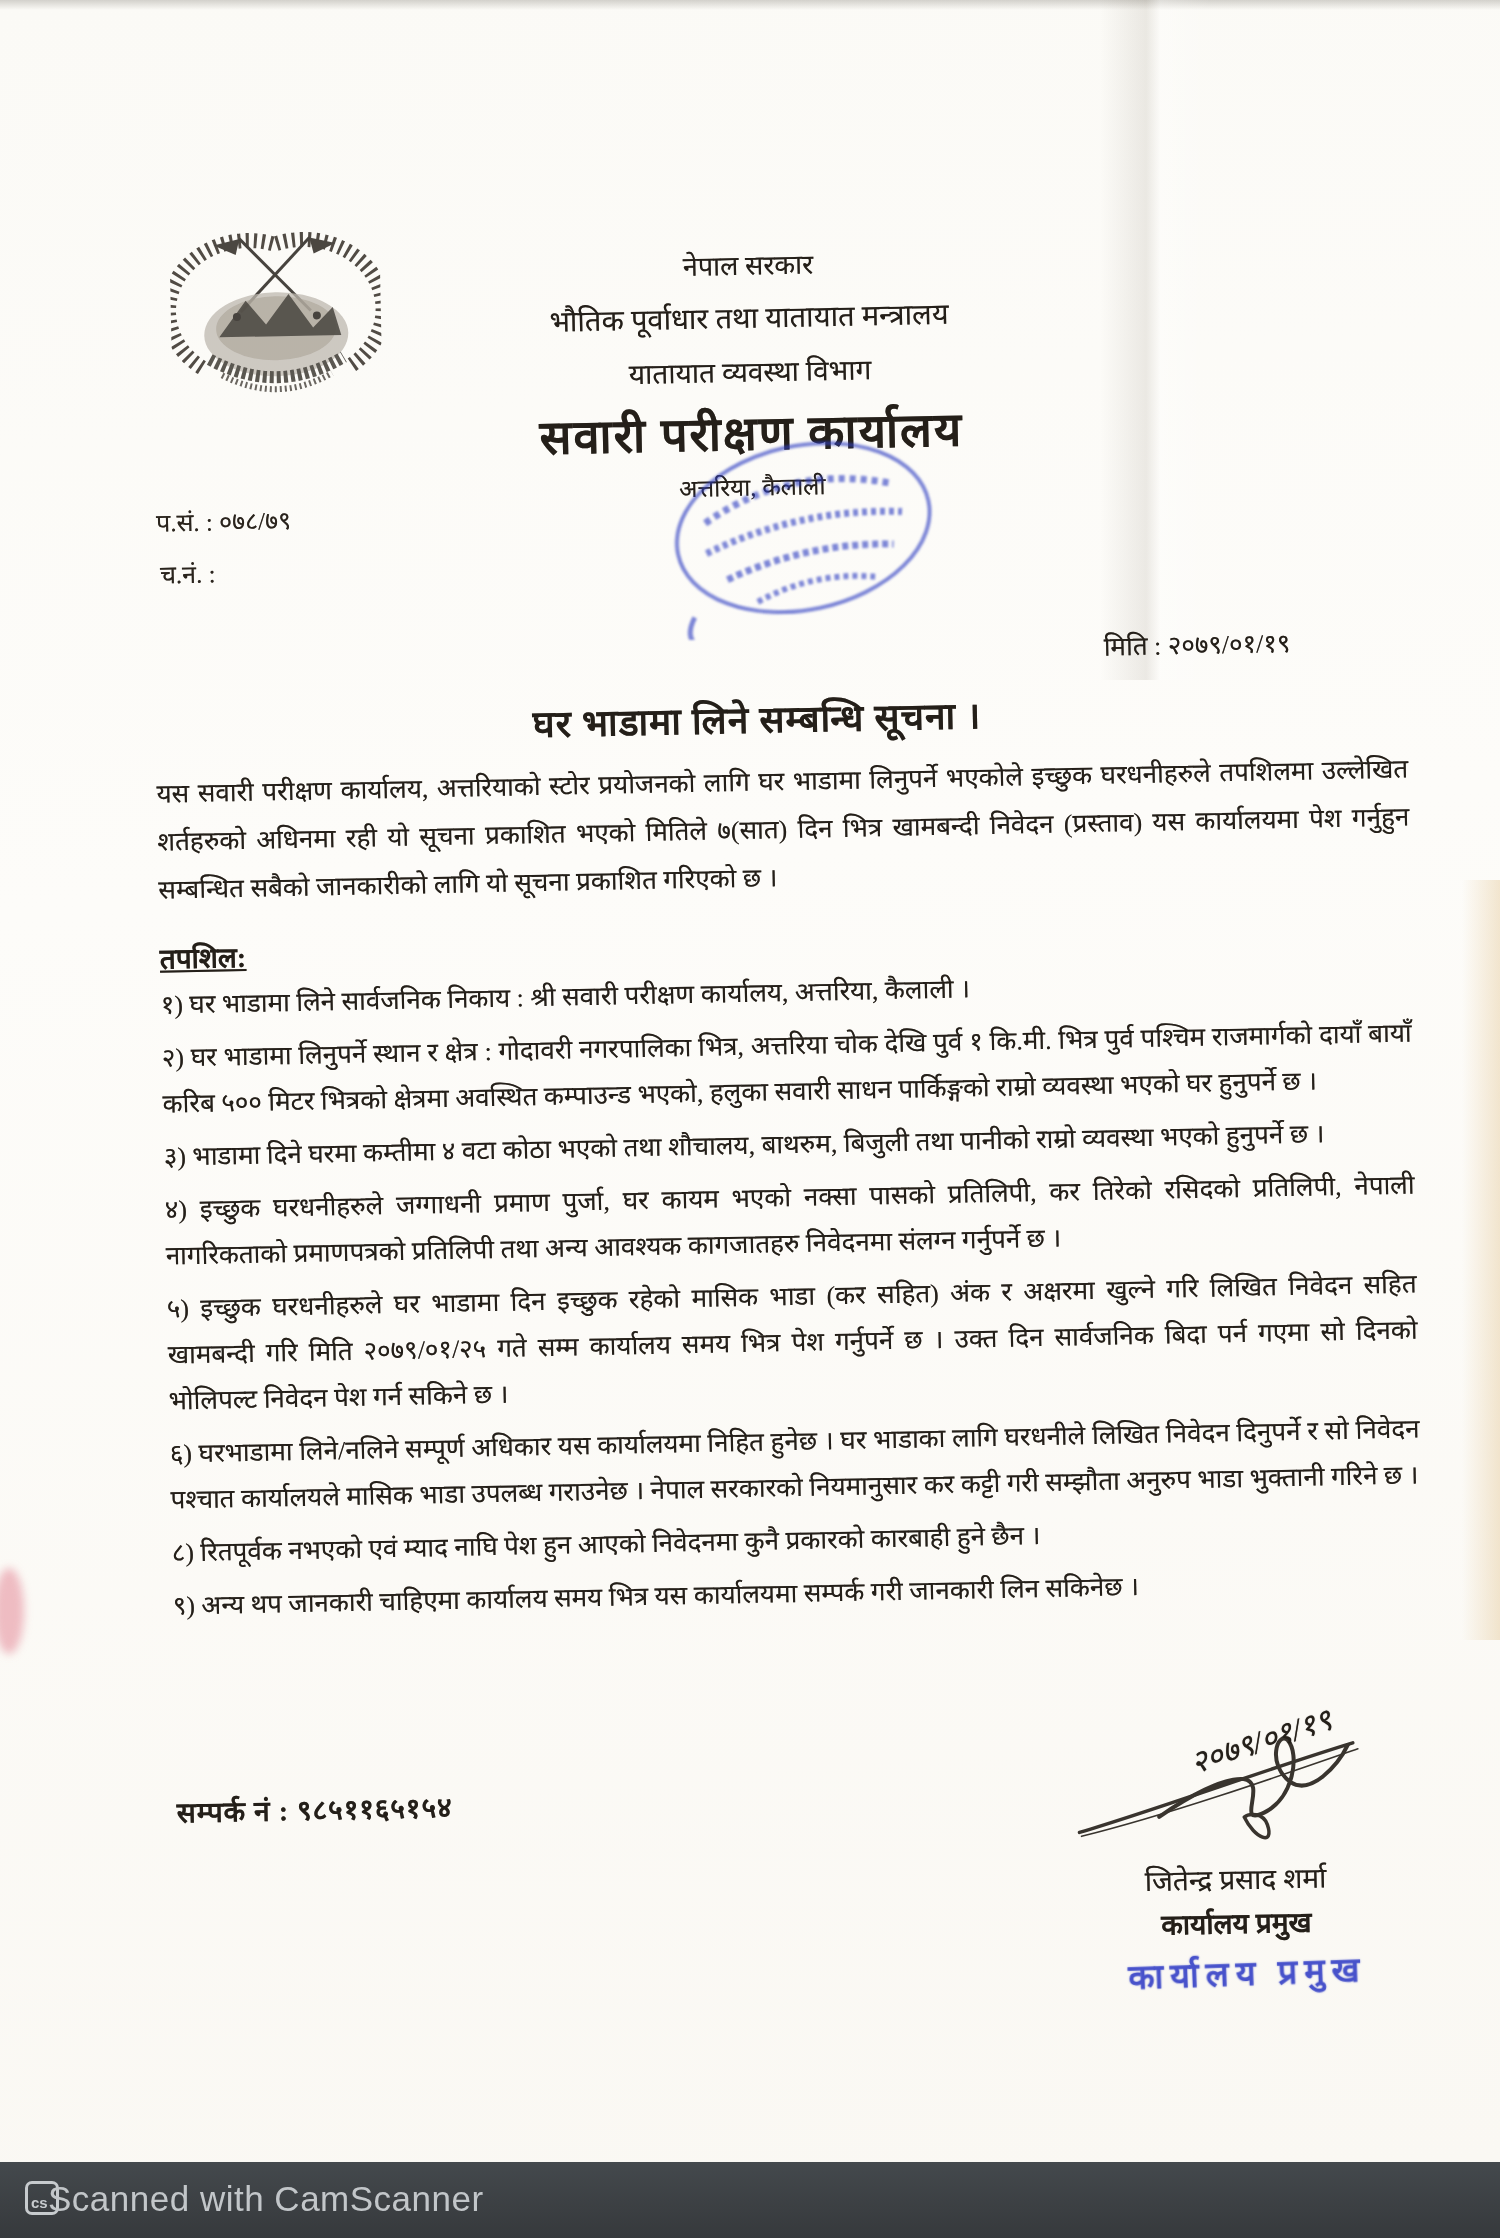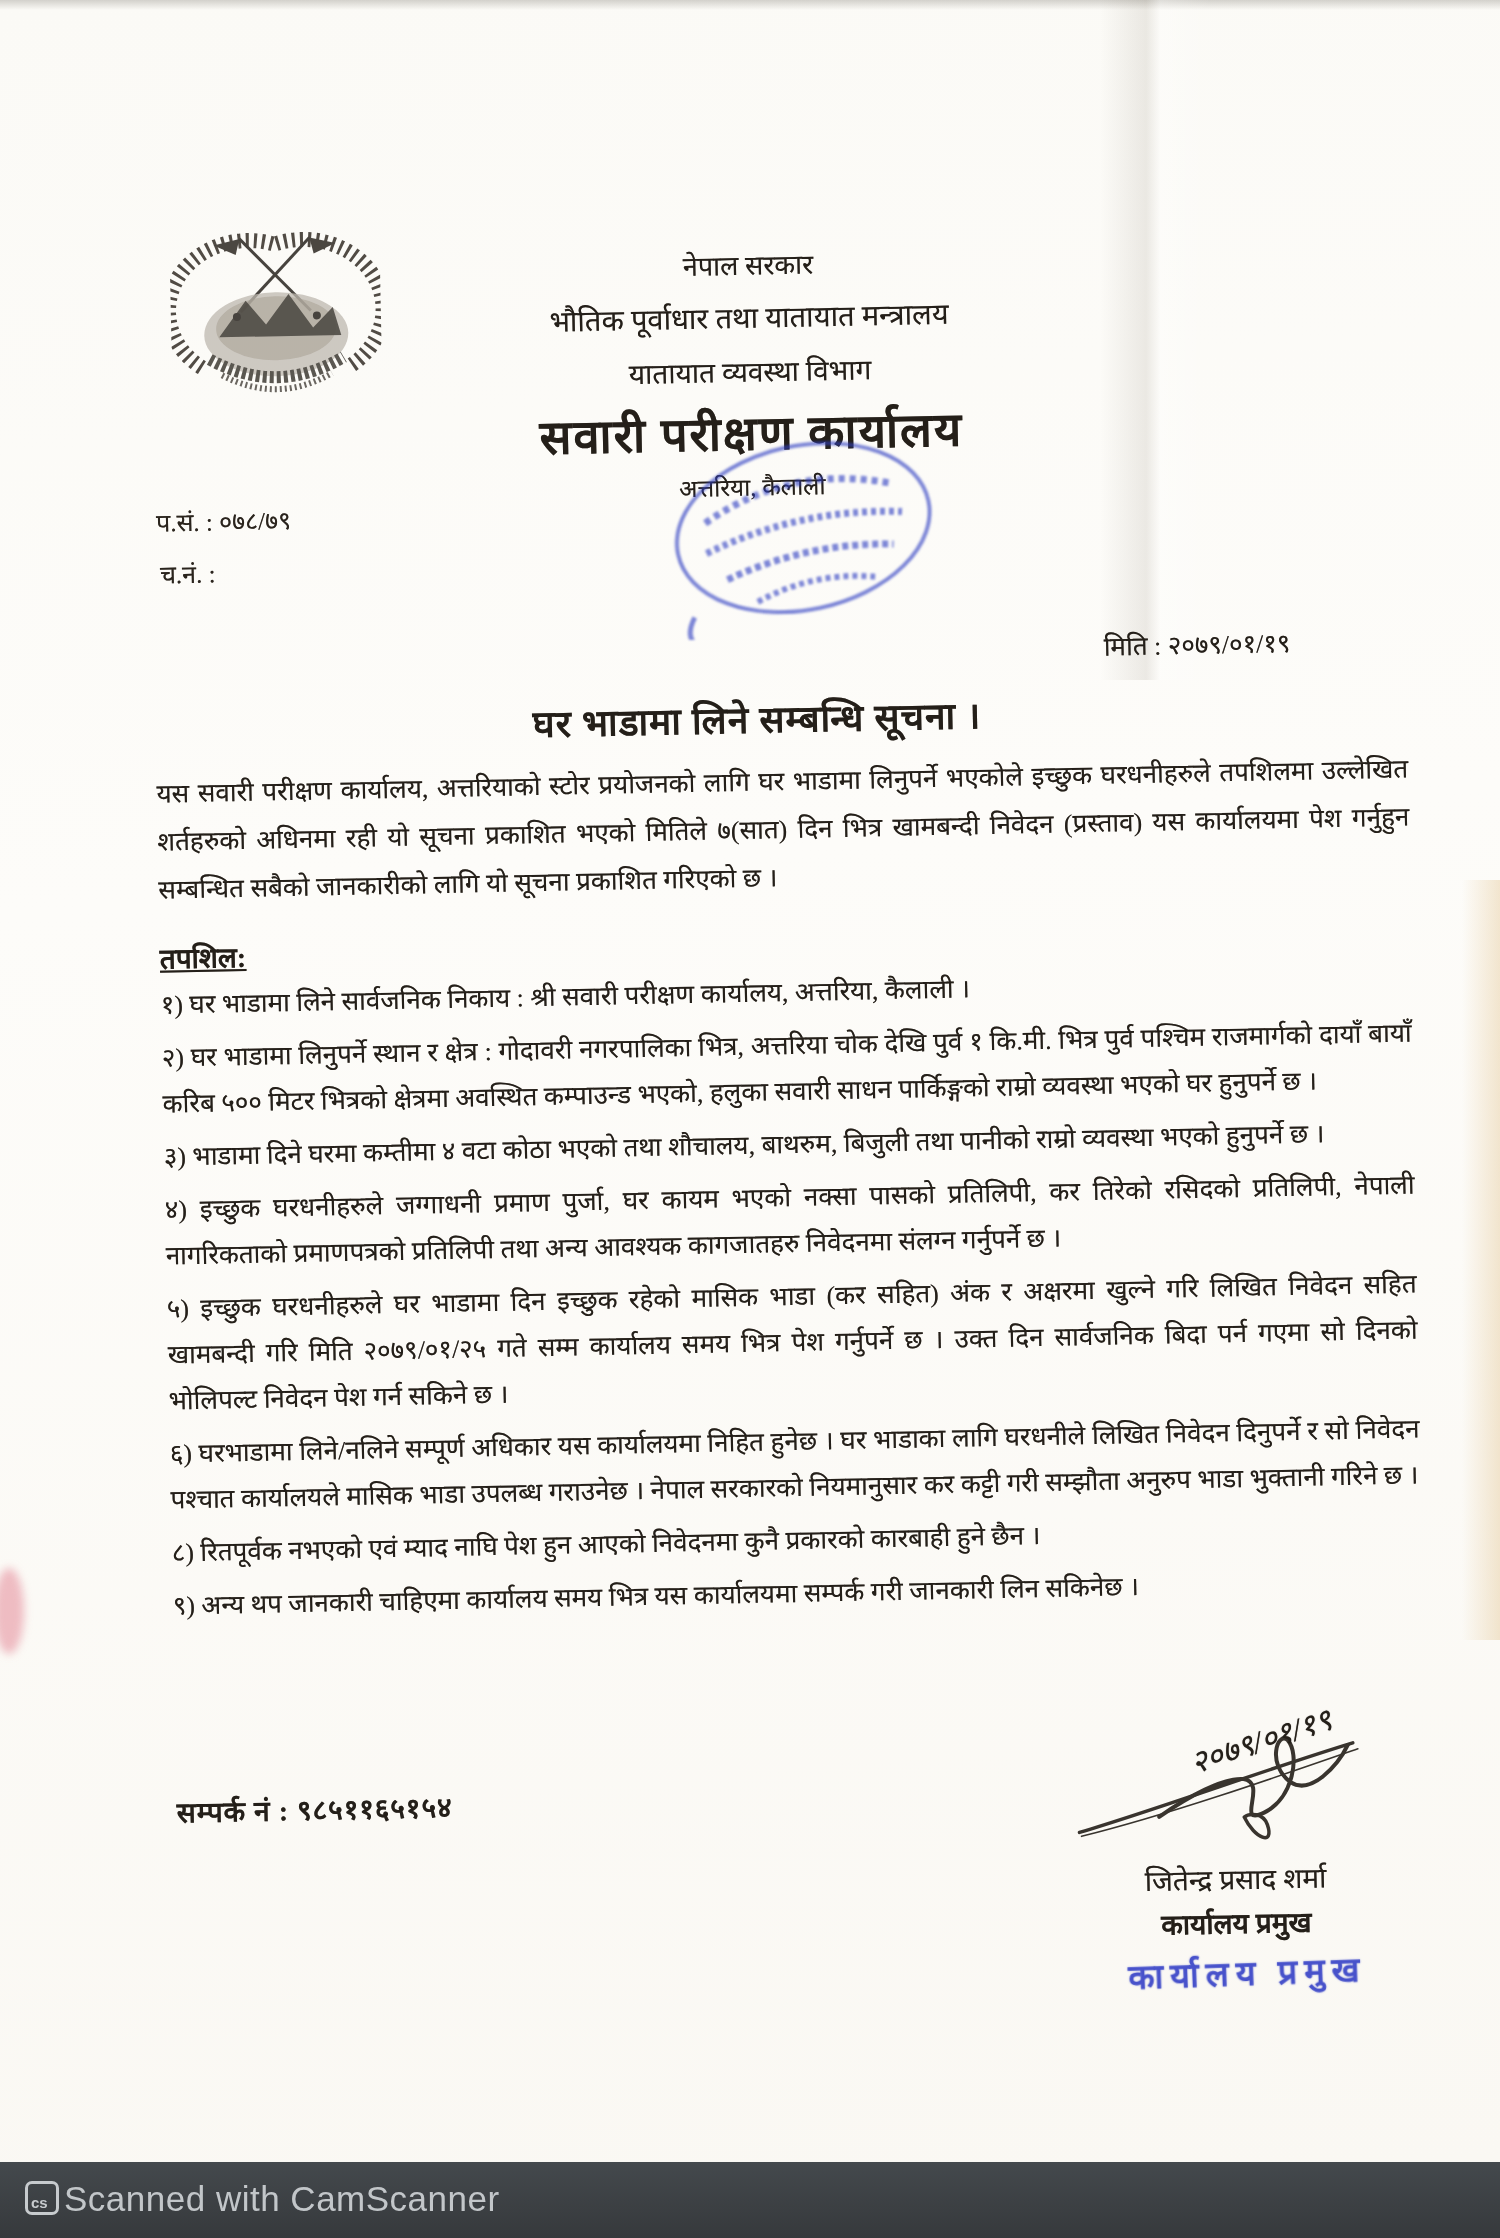--- a/index.html
+++ b/index.html
@@ -67,21 +67,21 @@
     font-family:"Liberation Sans","DejaVu Sans",sans-serif;
   }
   .cs-icon{
     position:absolute;left:16px;top:19px;width:34px;height:34px;
     border:3px solid #c7cbce;border-radius:7px;box-sizing:border-box;
     color:#c7cbce;font-size:15px;font-weight:bold;
     display:flex;align-items:flex-end;justify-content:flex-start;
     padding:0 0 1px 3px;text-transform:lowercase;margin-left:9px;
   }
   .scan-label{
-    position:absolute;left:64px;top:17px;font-size:35px;color:#c2c6c9;letter-spacing:.5px;
+    position:absolute;left:48px;top:17px;font-size:35px;color:#c2c6c9;letter-spacing:.5px;
   }
 </style>
 </head>
 <body>
 
 <div class="paper">
   <div class="abs top-shade"></div>
   <div class="abs crease-v"></div>
   <div class="abs edge-tint"></div>
   <div class="abs smudge-pink"></div>

